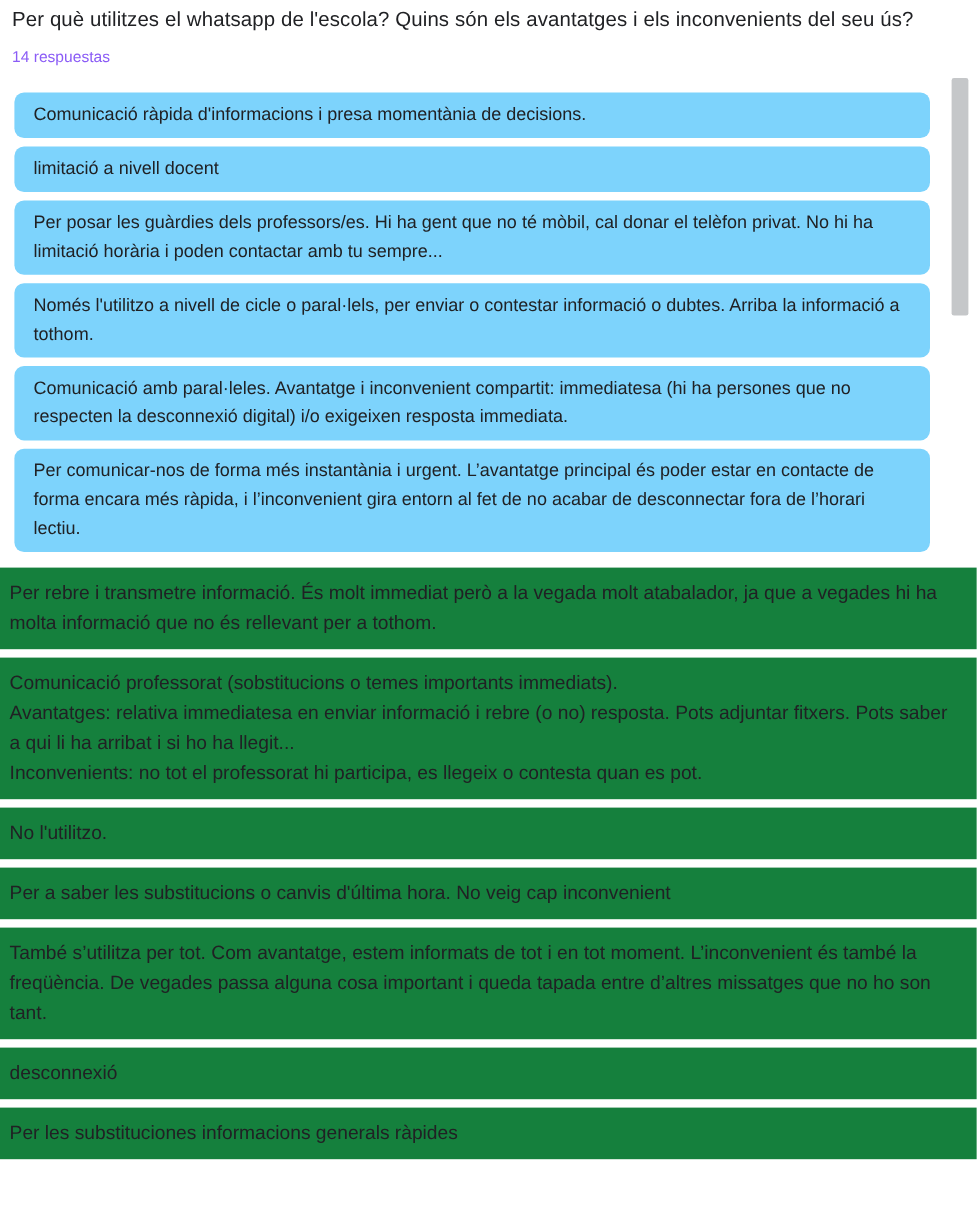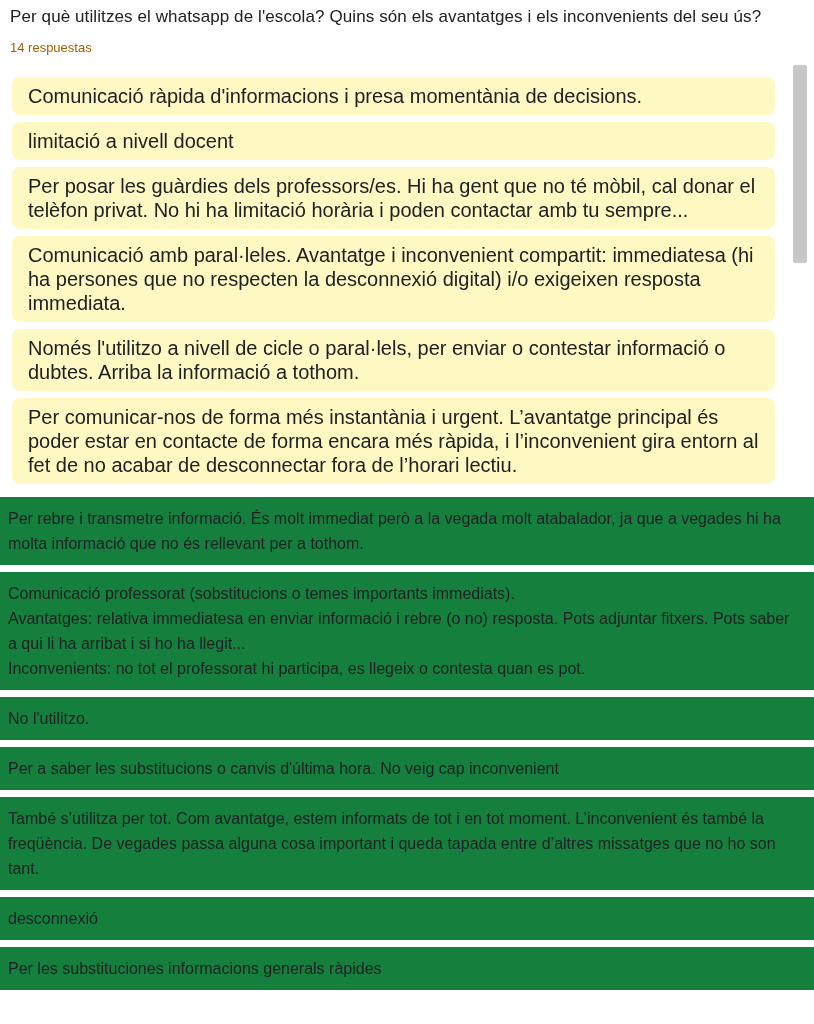--- a/index.html
+++ b/index.html
@@ -21,42 +21,42 @@
     margin: 0;
     font-size: 17px;
     font-weight: 400;
     line-height: 22px;
     color: #202124;
     letter-spacing: 0.1px;
   }
   .response-count {
     margin-top: 12px;
     font-size: 13px;
-    color: #a16207;
+    color: #8b5cf6;
   }
 
   
   .scroll-region {
     position: relative;
     margin-top: 22px;
     padding-right: 39px;
   }
   .cards {
     margin-left: 12px;
     width: 763px;
     display: flex;
     flex-direction: column;
     gap: 7px;
   }
   .card {
     box-sizing: border-box;
-    background: #fef9c3;
+    background: #7dd3fc;
     border-radius: 8px;
     padding: 7px 16px;
-    font-size: 20px;
+    font-size: 15px;
     line-height: 24px;
     color: #202124;
   }
   .scrollbar {
     position: absolute;
     top: -12px;
     right: 7px;
     width: 14px;
     height: 100%;
   }
@@ -95,22 +95,22 @@
   <div class="header">
     <h1 class="question-title">Per què utilitzes el whatsapp de l'escola? Quins són els avantatges i els inconvenients del seu ús?</h1>
     <div class="response-count">14 respuestas</div>
   </div>
 
   <div class="scroll-region">
     <div class="cards">
       <div class="card">Comunicació ràpida d'informacions i presa momentània de decisions.</div>
       <div class="card">limitació a nivell docent</div>
       <div class="card">Per posar les guàrdies dels professors/es. Hi ha gent que no té mòbil, cal donar el telèfon privat. No hi ha limitació horària i poden contactar amb tu sempre...</div>
+      <div class="card">Només l'utilitzo a nivell de cicle o paral·lels, per enviar o contestar informació o dubtes. Arriba la informació a tothom.</div>
       <div class="card">Comunicació amb paral·leles. Avantatge i inconvenient compartit: immediatesa (hi ha persones que no respecten la desconnexió digital) i/o exigeixen resposta immediata.</div>
-      <div class="card">Només l'utilitzo a nivell de cicle o paral·lels, per enviar o contestar informació o dubtes. Arriba la informació a tothom.</div>
       <div class="card">Per comunicar-nos de forma més instantània i urgent. L’avantatge principal és poder estar en contacte de forma encara més ràpida, i l’inconvenient gira entorn al fet de no acabar de desconnectar fora de l’horari lectiu.</div>
     </div>
     <div class="scrollbar">
       <div class="scrollbar-thumb"></div>
     </div>
   </div>
 
   <div class="rows">
     <div class="row">Per rebre i transmetre informació. És molt immediat però a la vegada molt atabalador, ja que a vegades hi ha molta informació que no és rellevant per a tothom.</div>
     <div class="row">Comunicació professorat (sobstitucions o temes importants immediats).

